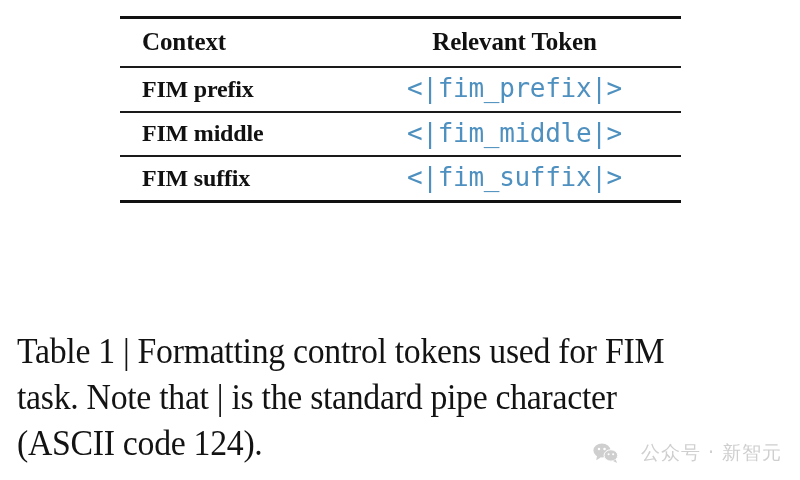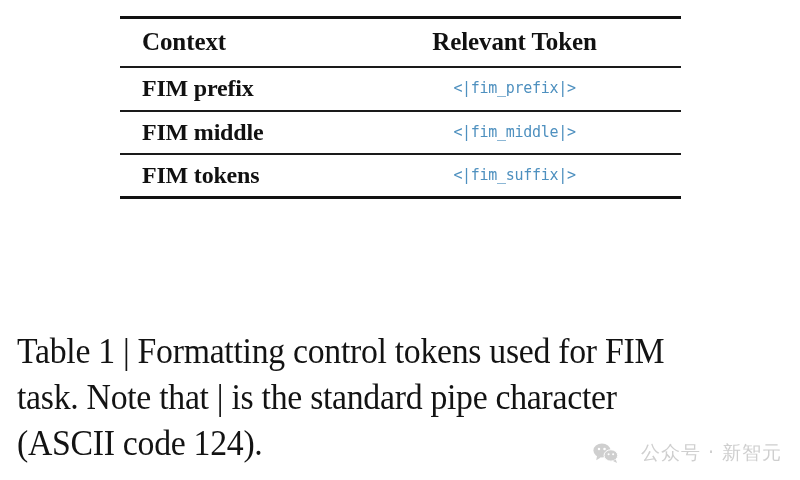--- a/index.html
+++ b/index.html
@@ -64,21 +64,21 @@
     white-space: nowrap;
     letter-spacing: -0.2px;
   }
   td.token-cell {
     text-align: center;
     padding: 6px 0 8px 0;
     line-height: 1.1;
   }
   .token-text {
     font-family: "DejaVu Sans Mono", "Liberation Mono", monospace;
-    font-size: 15px;
+    font-size: 26px;
     color: #4e90bf;
     letter-spacing: -0.3px;
     white-space: nowrap;
   }
   .token-wide {
     font-size: 23.5px;
     letter-spacing: -0.4px;
   }
 
   
@@ -139,21 +139,21 @@
           <span class="token-text">&lt;|fim_prefix|&gt;</span>
         </td>
       </tr>
       <tr>
         <td class="context-cell">FIM middle</td>
         <td class="token-cell">
           <span class="token-text">&lt;|fim_middle|&gt;</span>
         </td>
       </tr>
       <tr>
-        <td class="context-cell">FIM tokens</td>
+        <td class="context-cell">FIM suffix</td>
         <td class="token-cell">
           <span class="token-text">&lt;|fim_suffix|&gt;</span>
         </td>
       </tr>
     </tbody>
   </table>
 </div>
 
 <div id="caption">
   <span class="cap-line">Table 1 | Formatting control tokens used for FIM</span>

